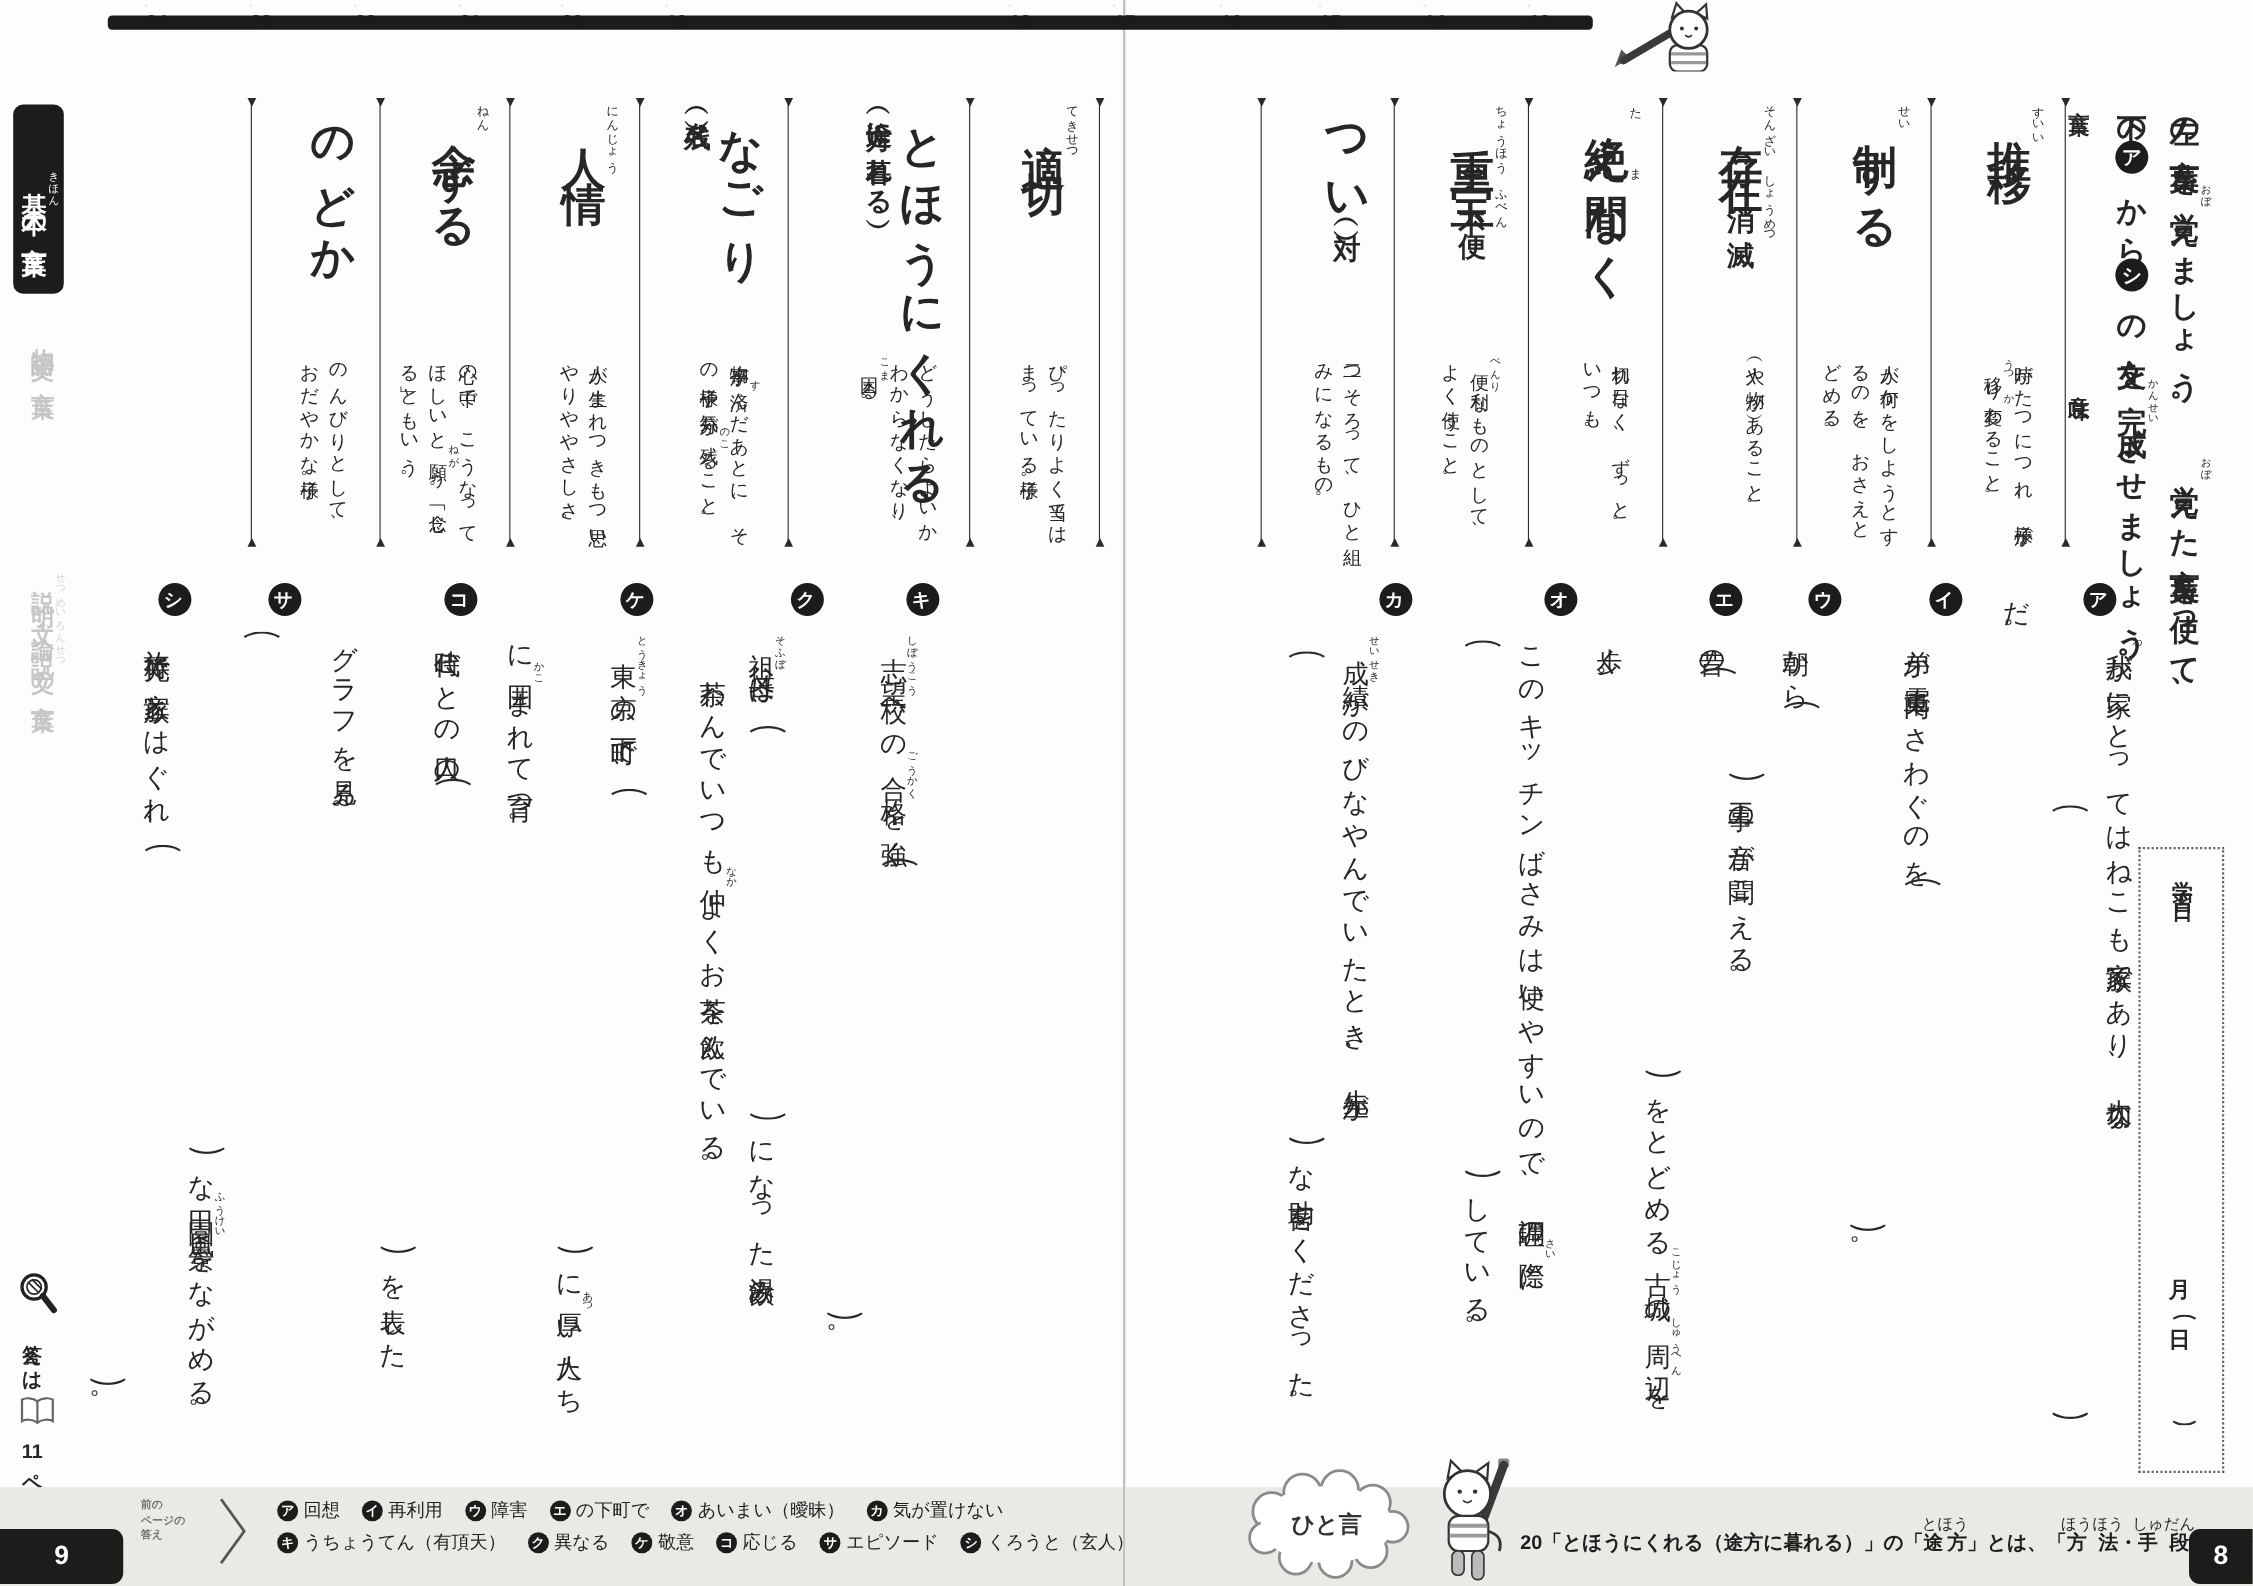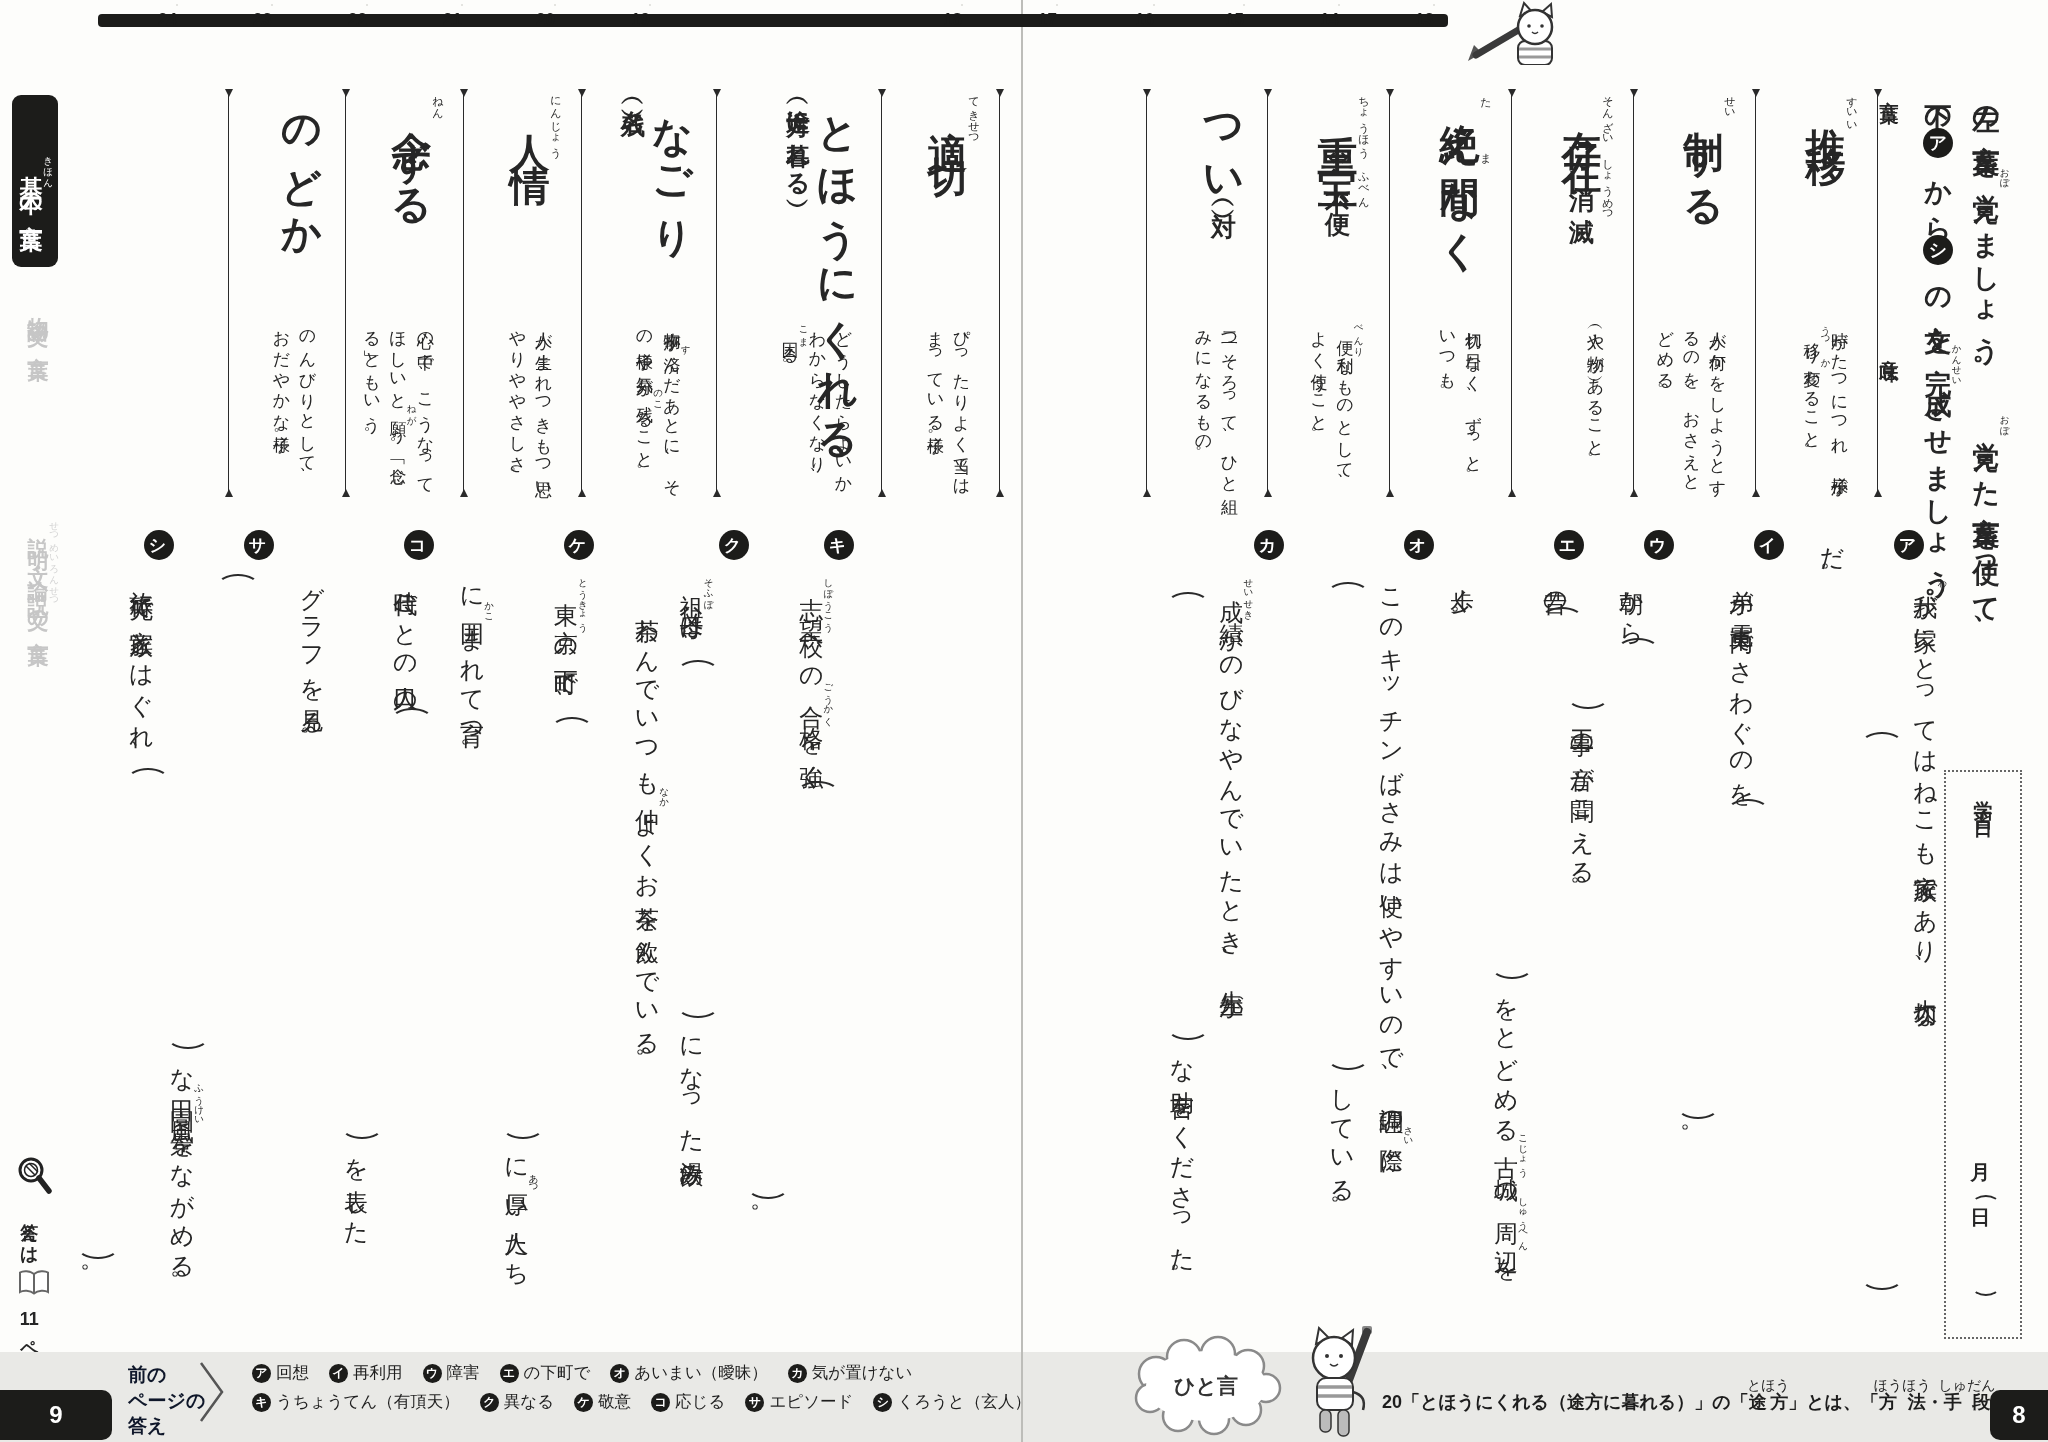--- a/index.html
+++ b/index.html
@@ -6,21 +6,21 @@
   body{
     width:2048px;height:1442px;position:relative;overflow:hidden;
     background:#fdfdfb;color:#262626;
     font-family:"Liberation Sans","DejaVu Sans",sans-serif;
   }
   .spread{position:absolute;inset:0}
   .gutter{position:absolute;left:1021px;top:0;bottom:0;width:2px;background:#bdbdb9}
 
   
   .tl-bar{position:absolute;left:98px;top:14px;width:1350px;height:13px;background:#1c1c1a;border-radius:4px}
-  .ttab{position:absolute;top:5px;width:44px;margin-left:-22px;text-align:right}
+  .ttab{position:absolute;top:5px;width:44px;margin-left:-22px;text-align:left}
   .ttab .tbox{width:22px;height:22px;background:#fff;border-radius:5px;margin:0 auto;box-shadow:0 0 0 1px #e4e4e0}
   .ttab .tnum{display:block;margin-top:5px;font-size:17px;font-weight:700;color:#1c1c1a}
   rt{font-size:9.5px;font-weight:400;letter-spacing:0}
 
   
   .side-tab{position:absolute;left:12px;top:95px;width:46px;height:172px;background:#1c1c1a;border-radius:9px;
     color:#fff;display:flex;align-items:center;justify-content:center;
     writing-mode:vertical-rl;font-size:23px;font-weight:700;letter-spacing:3px}
   .side-item{position:absolute;left:24px;writing-mode:vertical-rl;color:#c6c6c6;font-size:21px;font-weight:700;letter-spacing:4px}
   .side-item rt{color:#d4d4d4}
@@ -78,21 +78,21 @@
   .answers-note svg{display:inline-block;margin:6px 0;vertical-align:middle}
   .tcy{text-combine-upright:all}
 
   
   .band-l{position:absolute;left:0;top:1352px;width:1021px;height:90px;background:#e9e9e6}
   .band-r{position:absolute;left:1023px;top:1352px;right:0;height:90px;background:#e9e9e6}
   .pnum-l{position:absolute;left:0;top:1390px;width:112px;height:50px;background:#1c1c1a;color:#fff;border-radius:0 10px 10px 0;
     display:flex;align-items:center;justify-content:center;font-size:24px;font-weight:700}
   .pnum-r{position:absolute;right:0;top:1390px;width:58px;height:50px;background:#1c1c1a;color:#fff;border-radius:10px 0 0 10px;
     display:flex;align-items:center;justify-content:center;font-size:24px;font-weight:700}
-  .prev-label{position:absolute;left:128px;top:1362px;font-size:19px;font-weight:700;line-height:1.35;color:#0f172a}
+  .prev-label{position:absolute;left:128px;top:1362px;font-size:10px;font-weight:700;line-height:1.35;color:#737373}
   .prev-chevron{position:absolute;left:198px;top:1360px}
   .ans-rows{position:absolute;left:252px;top:1362px;width:765px}
   .ans-row{display:flex;align-items:center;gap:20px;margin-bottom:7px;white-space:nowrap}
   .chip{display:flex;align-items:center;gap:5px;font-size:16.5px;color:#1e1e1e}
   .chip .ck{flex:none;width:19px;height:19px;border-radius:50%;background:#1c1c1a;color:#fff;font-size:12px;font-weight:700;
     display:flex;align-items:center;justify-content:center}
 
   
   .cloud{position:absolute;left:1126px;top:1334px;width:160px;height:102px}
   .cloud-label{position:absolute;left:1154px;top:1372px;width:104px;text-align:center;font-size:21px;font-weight:700;color:#333}

